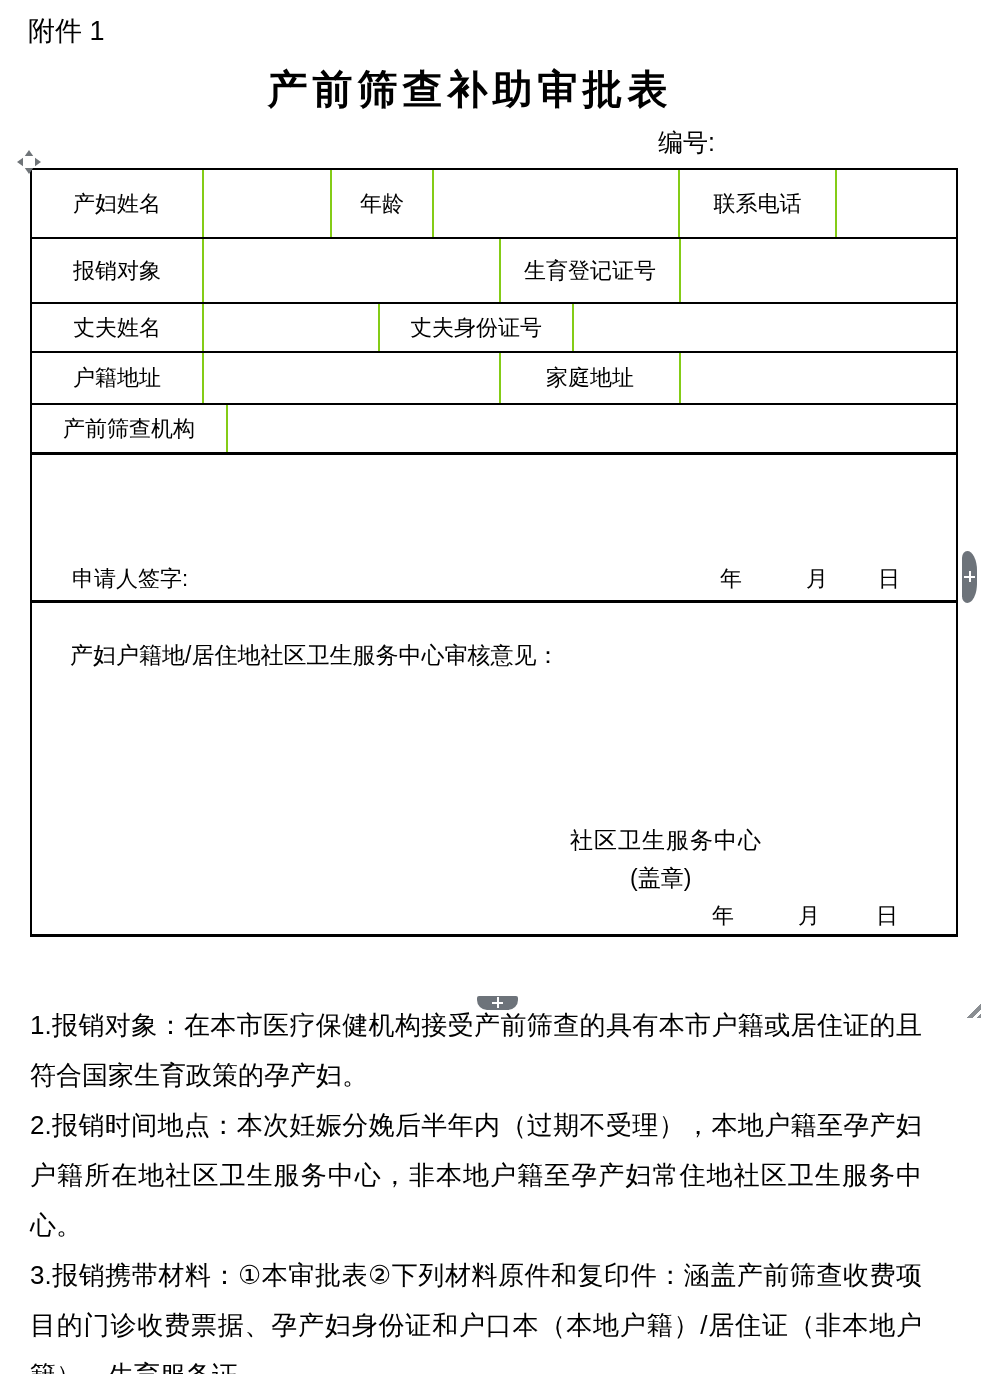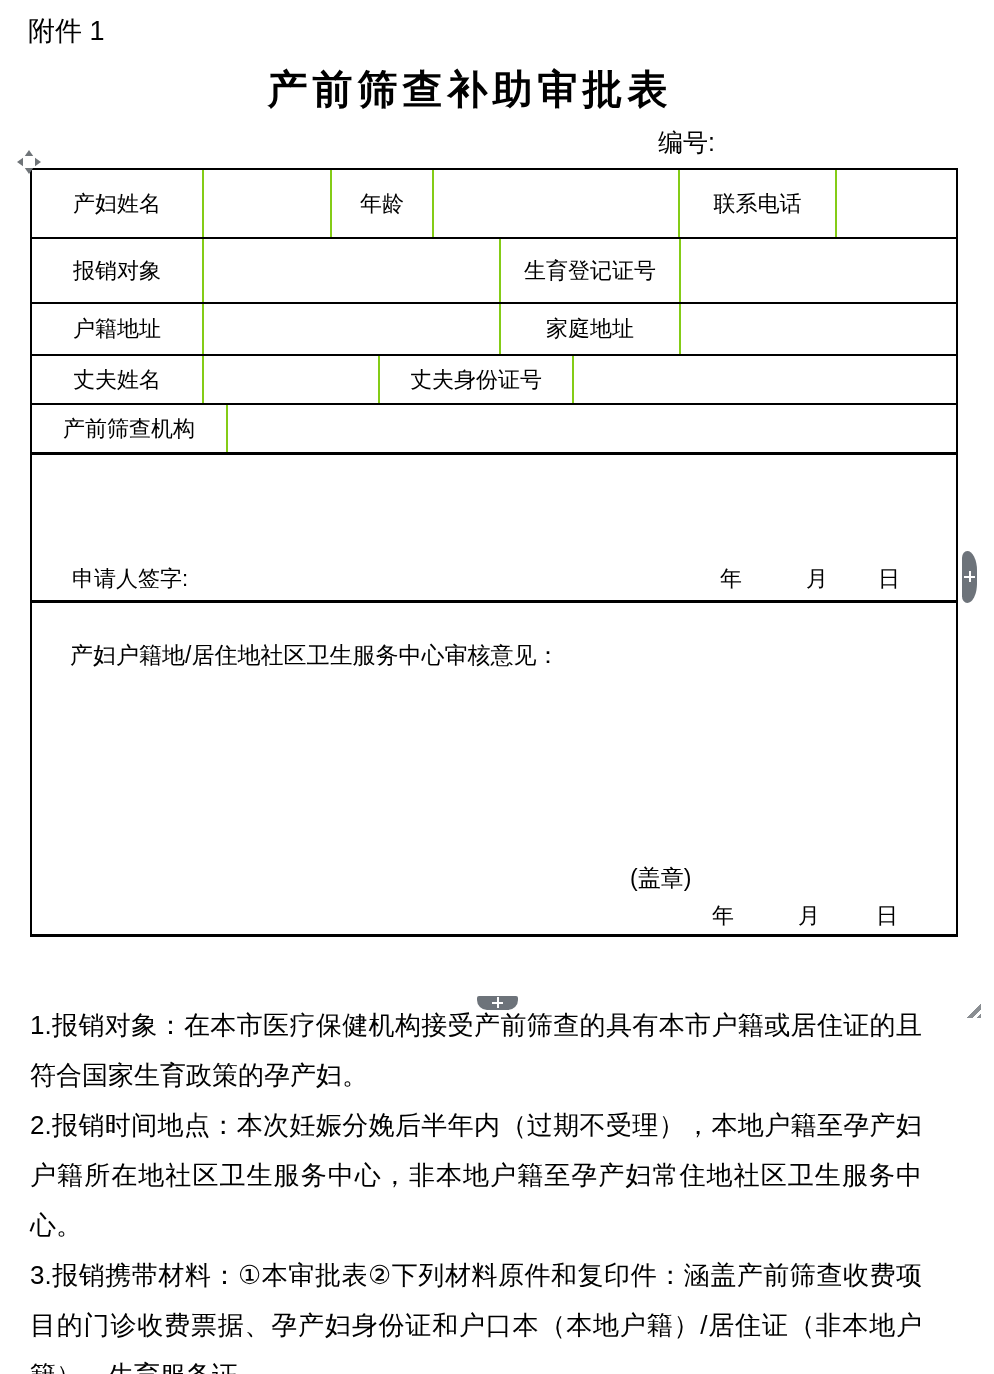--- a/index.html
+++ b/index.html
@@ -109,31 +109,31 @@
       <div class="td" style="flex:1"></div>
     </div>
 
     <div class="tr r2">
       <div class="td" style="width:170px">报销对象</div>
       <div class="td" style="width:297px"></div>
       <div class="td" style="width:180px">生育登记证号</div>
       <div class="td" style="flex:1"></div>
     </div>
 
+    <div class="tr r4">
+      <div class="td" style="width:170px">丈夫姓名</div>
+      <div class="td" style="width:176px"></div>
+      <div class="td" style="width:194px">丈夫身份证号</div>
+      <div class="td" style="flex:1"></div>
+    </div>
+
     <div class="tr r3">
       <div class="td" style="width:170px">户籍地址</div>
       <div class="td" style="width:297px"></div>
       <div class="td" style="width:180px">家庭地址</div>
-      <div class="td" style="flex:1"></div>
-    </div>
-
-    <div class="tr r4">
-      <div class="td" style="width:170px">丈夫姓名</div>
-      <div class="td" style="width:176px"></div>
-      <div class="td" style="width:194px">丈夫身份证号</div>
       <div class="td" style="flex:1"></div>
     </div>
 
     <div class="tr r5">
       <div class="td" style="width:194px">产前筛查机构</div>
       <div class="td" style="flex:1"></div>
     </div>
 
 
     <div class="tr r7 thick">
@@ -144,20 +144,21 @@
           <span>年</span>
           <span class="sig-month">月</span>
           <span class="sig-day">日</span>
         </div>
       </div>
     </div>
 
     <div class="tr r8 thick">
       <div class="td bigcell" style="flex:1">
         <div class="review-label">产妇户籍地/居住地社区卫生服务中心审核意见：</div>
+        <div class="center-name">社区卫生服务中心</div>
         <div class="seal">(盖章)</div>
         <div class="review-date">
           <span class="spacer"></span>
           <span>年</span>
           <span class="rev-month">月</span>
           <span class="rev-day">日</span>
         </div>
       </div>
     </div>
 

